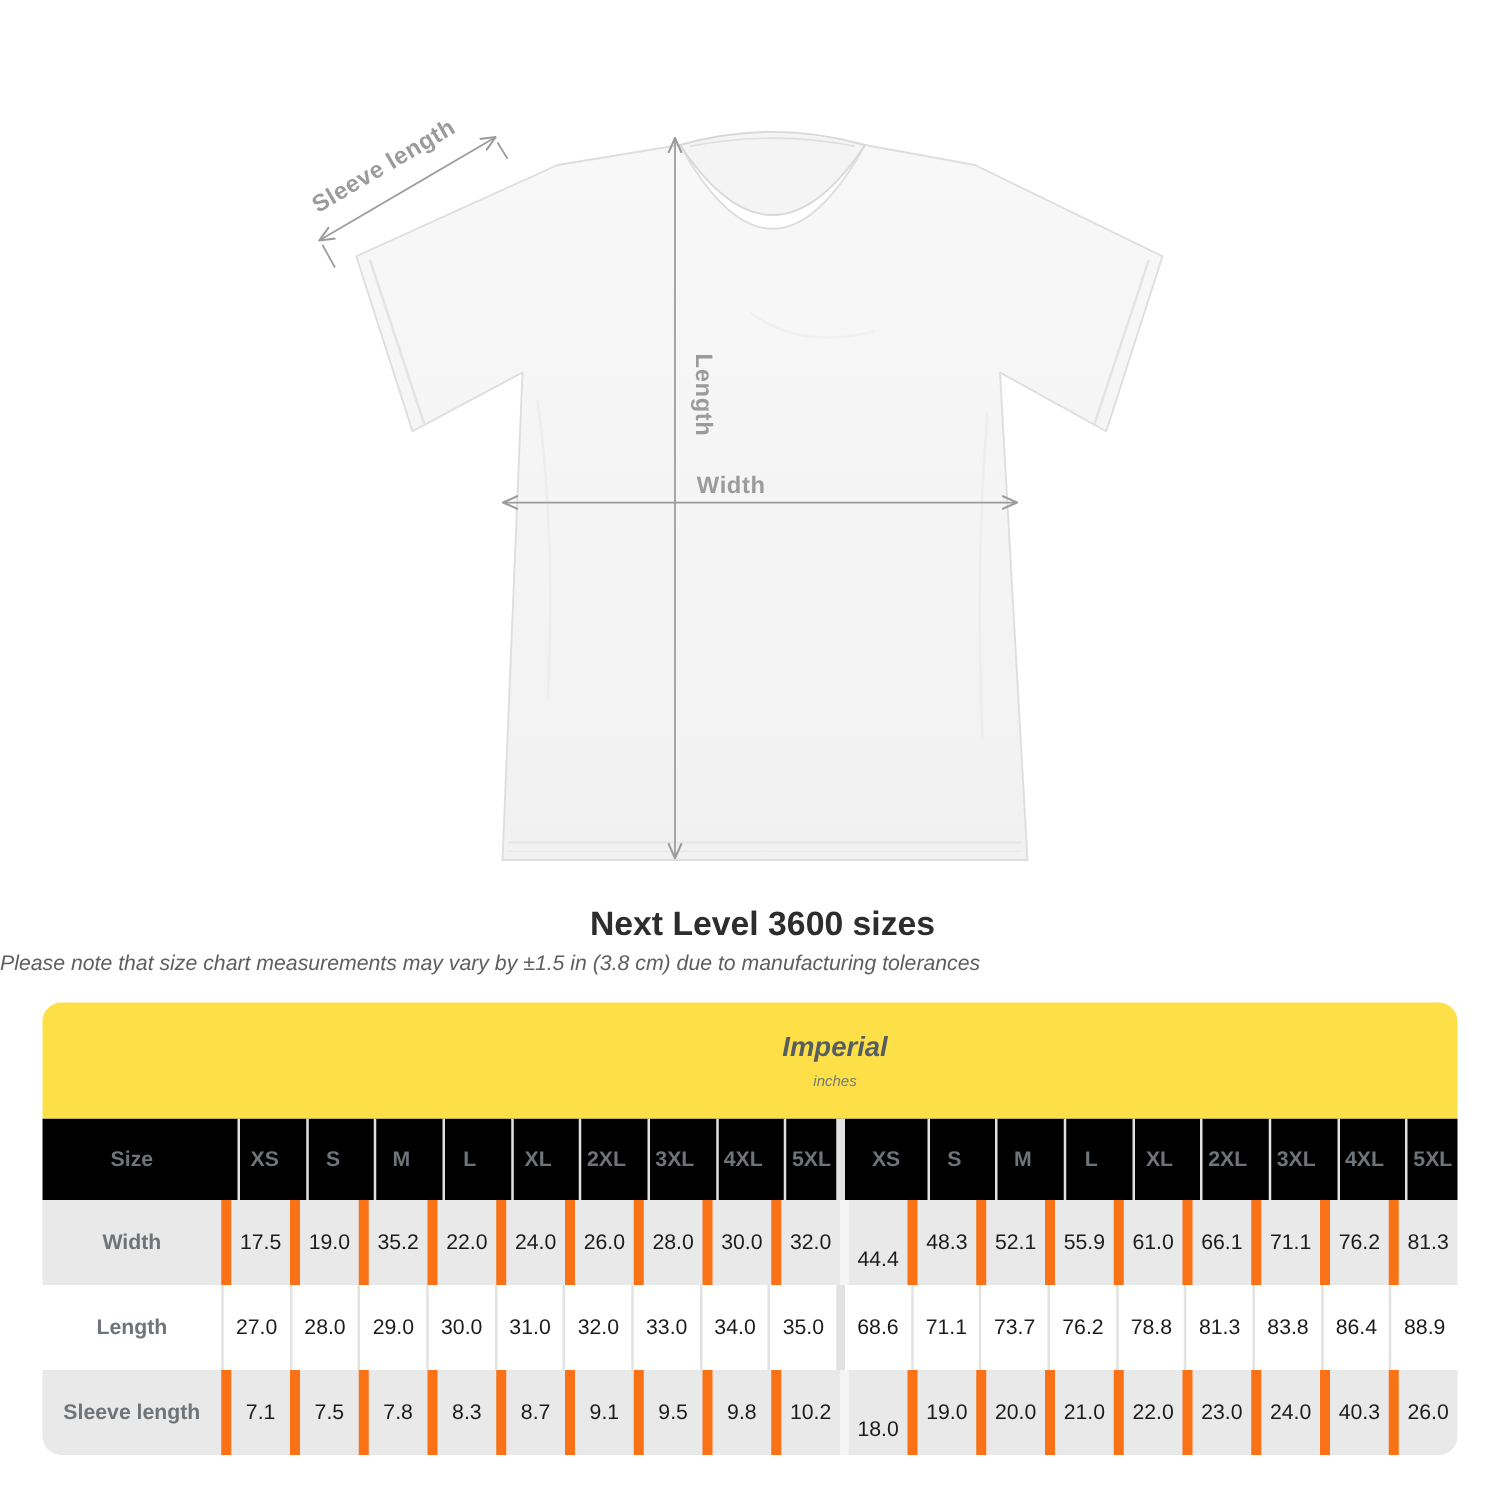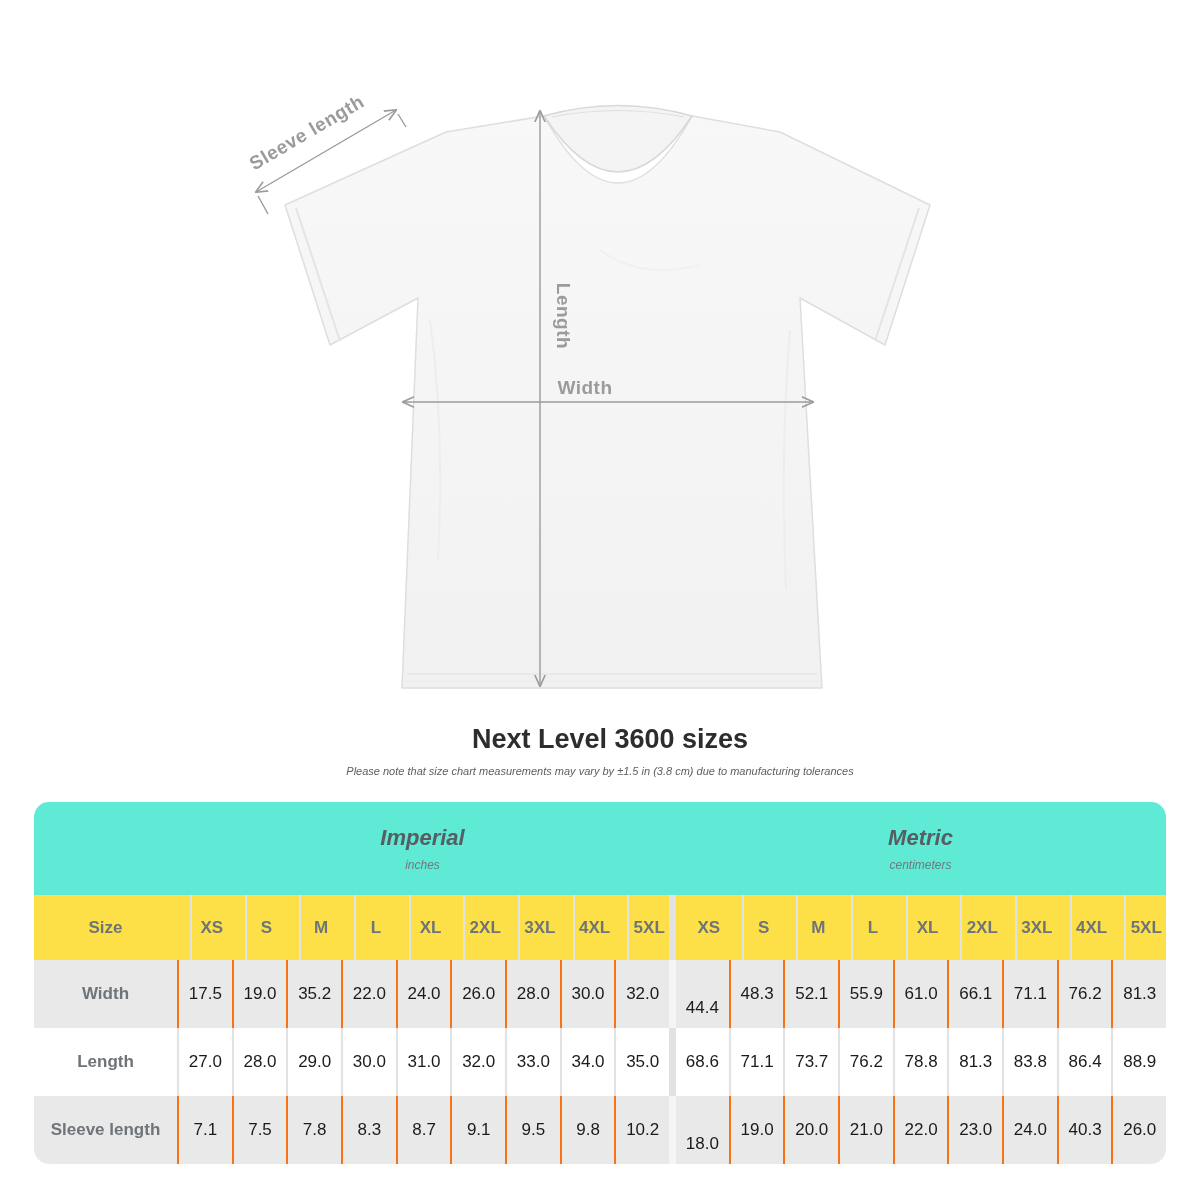--- a/index.html
+++ b/index.html
@@ -13,50 +13,50 @@
   .diagram { position:relative; width:1200px; height:716px; overflow:hidden; }
   .diagram svg { display:block; }
   .dim-label { font-weight:bold; font-size:19px; fill:#9b9b9b; letter-spacing:.5px; }
 
   
   .title {
     text-align:center; font-size:27px; line-height:31px; font-weight:bold;
     color:#2d2d2d; margin:8px 0 6px;padding-left:20px;
   }
   .subtitle {
-    text-align:center; font-size:11px; line-height:20px; font-style:italic;
+    font-size:17px; line-height:20px; font-style:italic;
     color:#5e5e5e; margin:0 0 21px;
   }
 
   
   .table-wrap { width:1132px; margin:0 auto; font-size:17px; }
   .trow { display:flex; align-items:stretch; }
   .c-label {
     width:143px; flex:none; display:flex; align-items:center; justify-content:center;
     font-weight:bold; color:#6e7479;
   }
   .c {
     flex:1 1 0; min-width:0; display:flex; align-items:center; justify-content:center;
     color:#1b1b1b;
   }
   .c-gap { width:7px; flex:none; }
 
-  .r-band { background:#5eead4; border-radius:15px 15px 0 0; height:93px; }
+  .r-band { background:#fde047; border-radius:15px 15px 0 0; height:93px; }
   .band-group { flex:1 1 0; display:flex; flex-direction:column; align-items:center; justify-content:center; gap:7px; }
   .band-title { font-size:22px; font-weight:bold; font-style:italic; color:#565d63; }
   .band-unit  { font-size:12px; font-style:italic; color:#73787d; }
 
-  .r-sizes { height:65px; background:#fde047; }
+  .r-sizes { height:65px; background:#000000; }
   .r-sizes .c { font-weight:bold; color:#6e7479; border-left:2px solid #e2e2e2;margin-left:13px; }
   .r-sizes .c.nosep { border-left:none; }
   .r-sizes .c-gap { background:#e2e2e2; }
 
   .r-data { height:68px; }
   .r-gray { background:#e9e9e9; }
-  .r-gray .c { border-left:2px solid #f97316; }
+  .r-gray .c { border-left:8px solid #f97316; }
   .r-gray .c.nosep { border-left:none;margin-top:28px; }
   .r-gray .c-gap { background:#f5f5f5; }
   .r-white { background:#ffffff; }
   .r-white .c { border-left:2px solid #e2e2e2;text-align:center; }
   .r-white .c.nosep { border-left:none; }
   .r-white .c-gap { background:#e2e2e2; }
   .r-last { border-radius:0 0 15px 15px; }
 </style>
 </head>
 <body>
@@ -110,24 +110,20 @@
 
 <div class="table-wrap">
 
   <div class="trow r-band">
     <div class="c-label"></div>
     <div class="band-group">
       <div class="band-title">Imperial</div>
       <div class="band-unit">inches</div>
     </div>
     <div class="c-gap"></div>
-    <div class="band-group">
-      <div class="band-title">Metric</div>
-      <div class="band-unit">centimeters</div>
-    </div>
   </div>
 
   <div class="trow r-sizes">
       <div class="c-label">Size</div>
       <div class="c">XS</div>
       <div class="c">S</div>
       <div class="c">M</div>
       <div class="c">L</div>
       <div class="c">XL</div>
       <div class="c">2XL</div>

